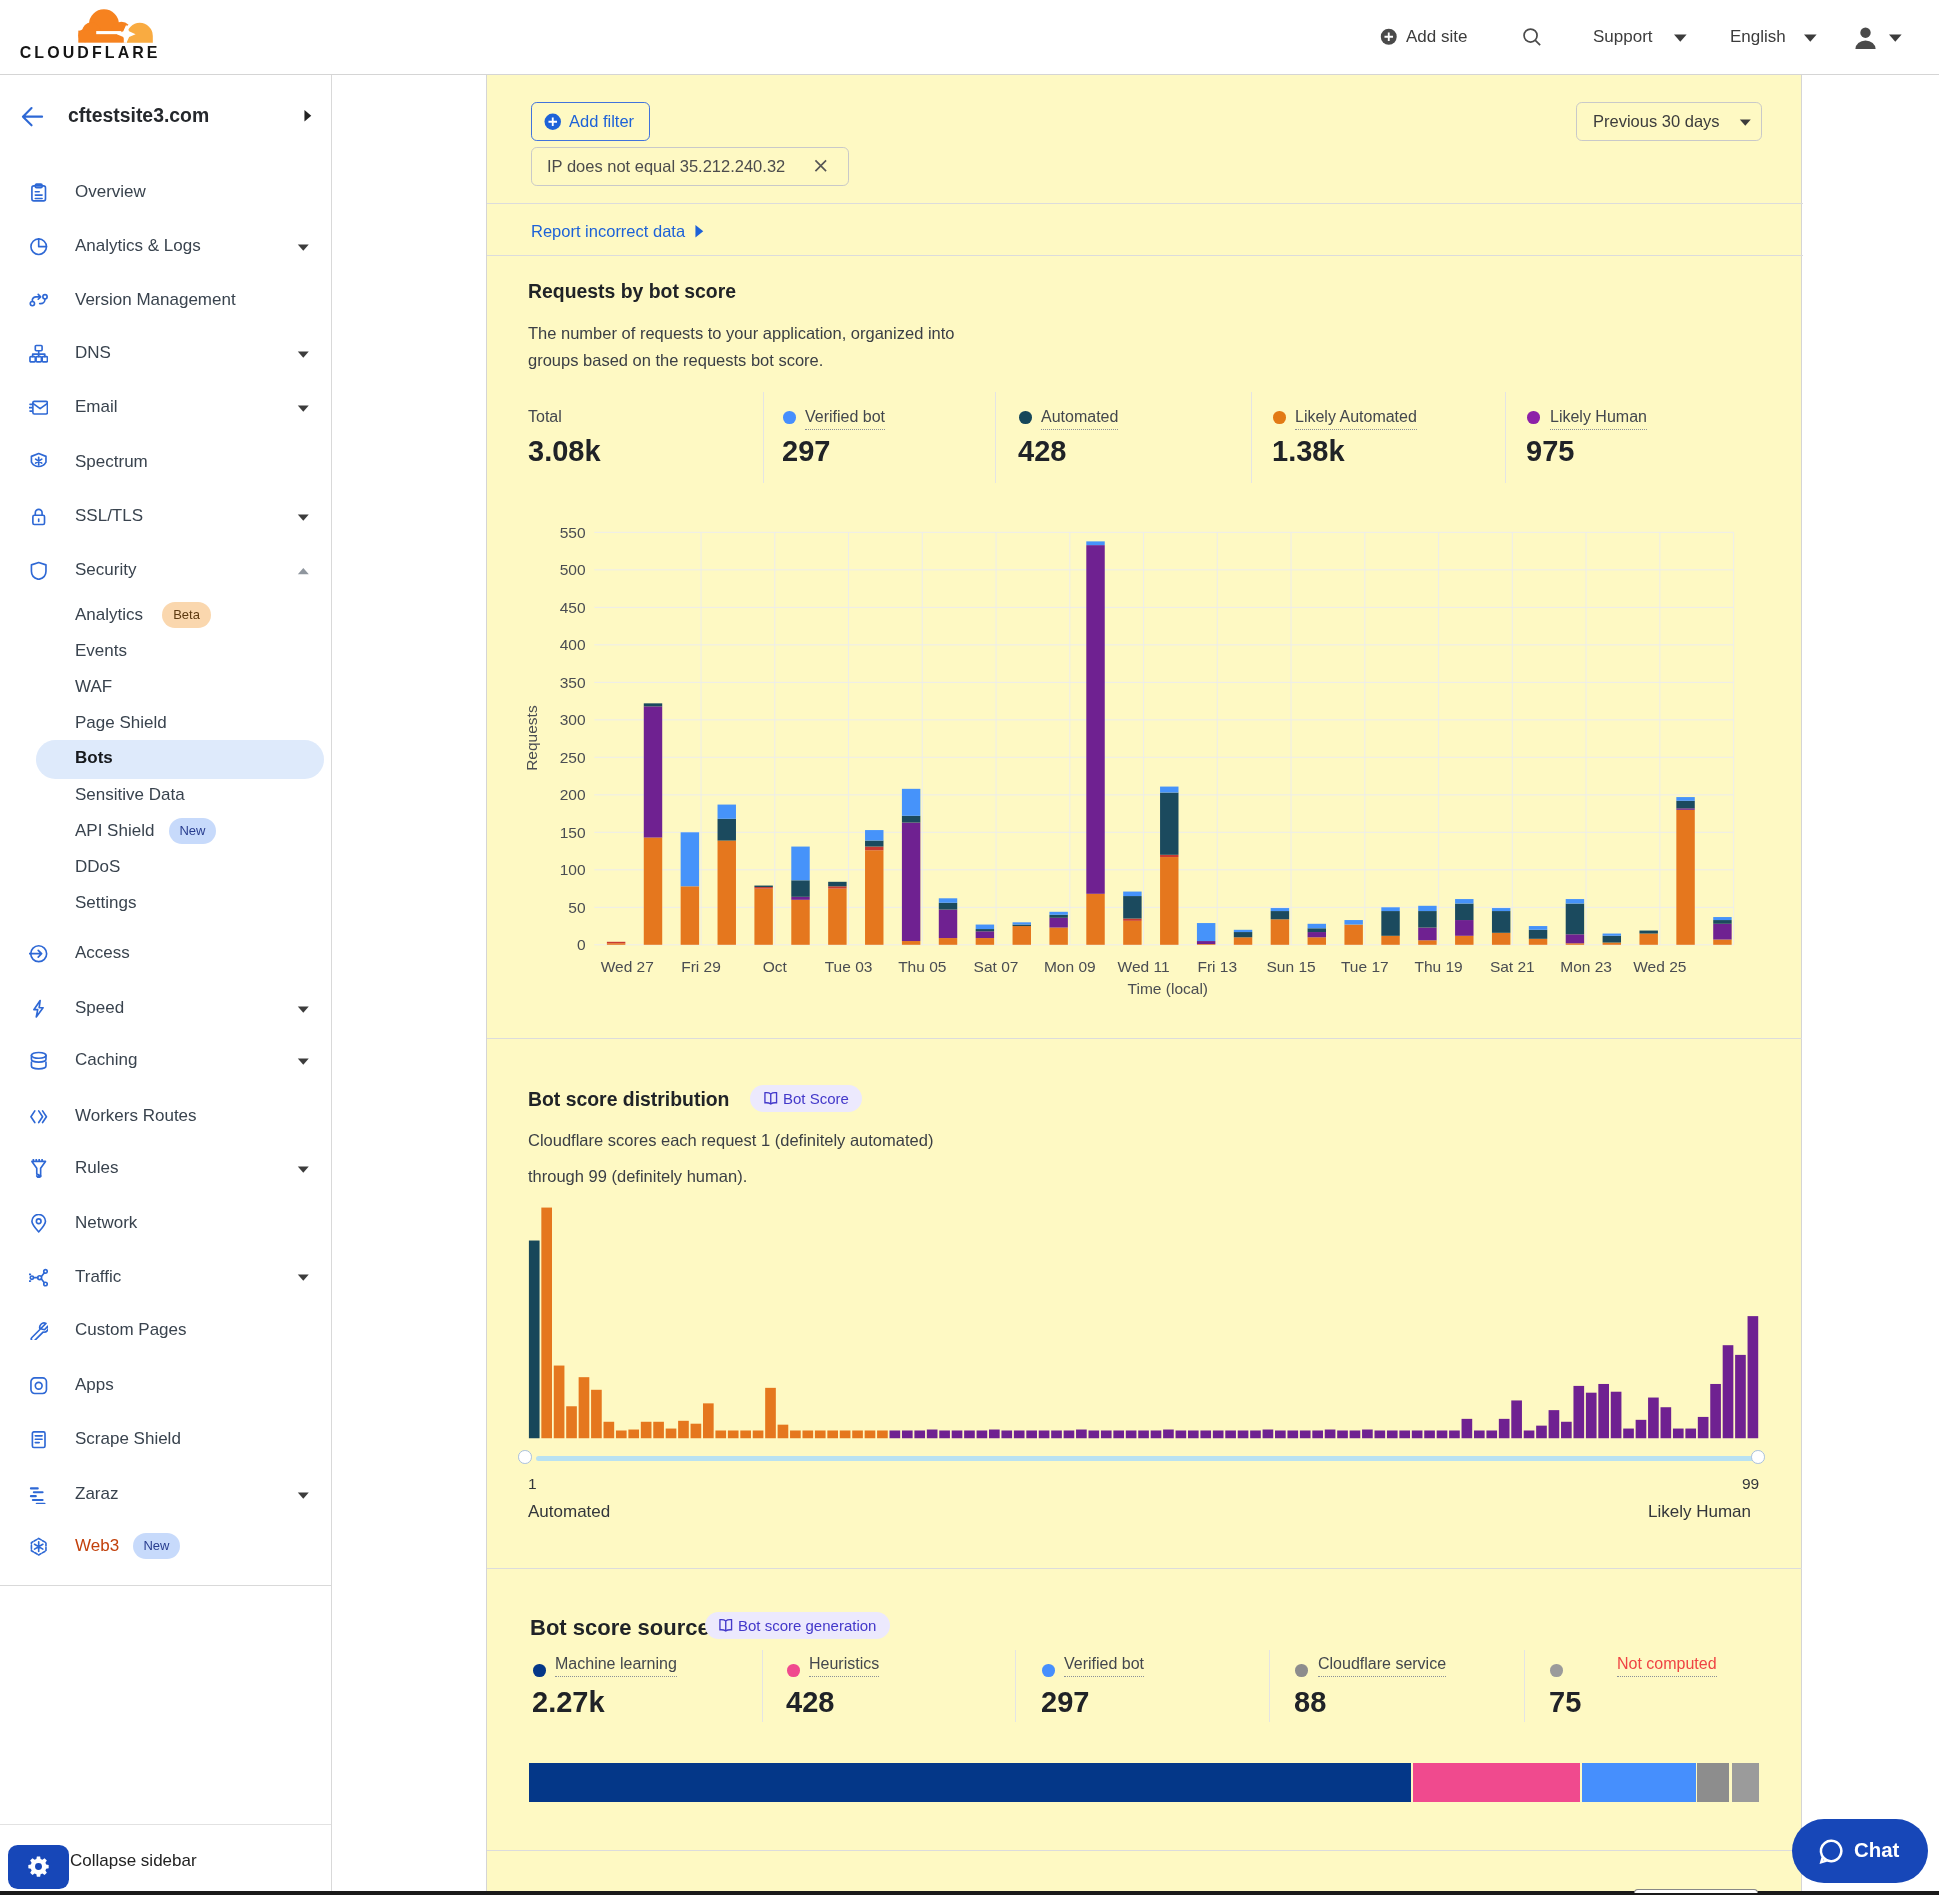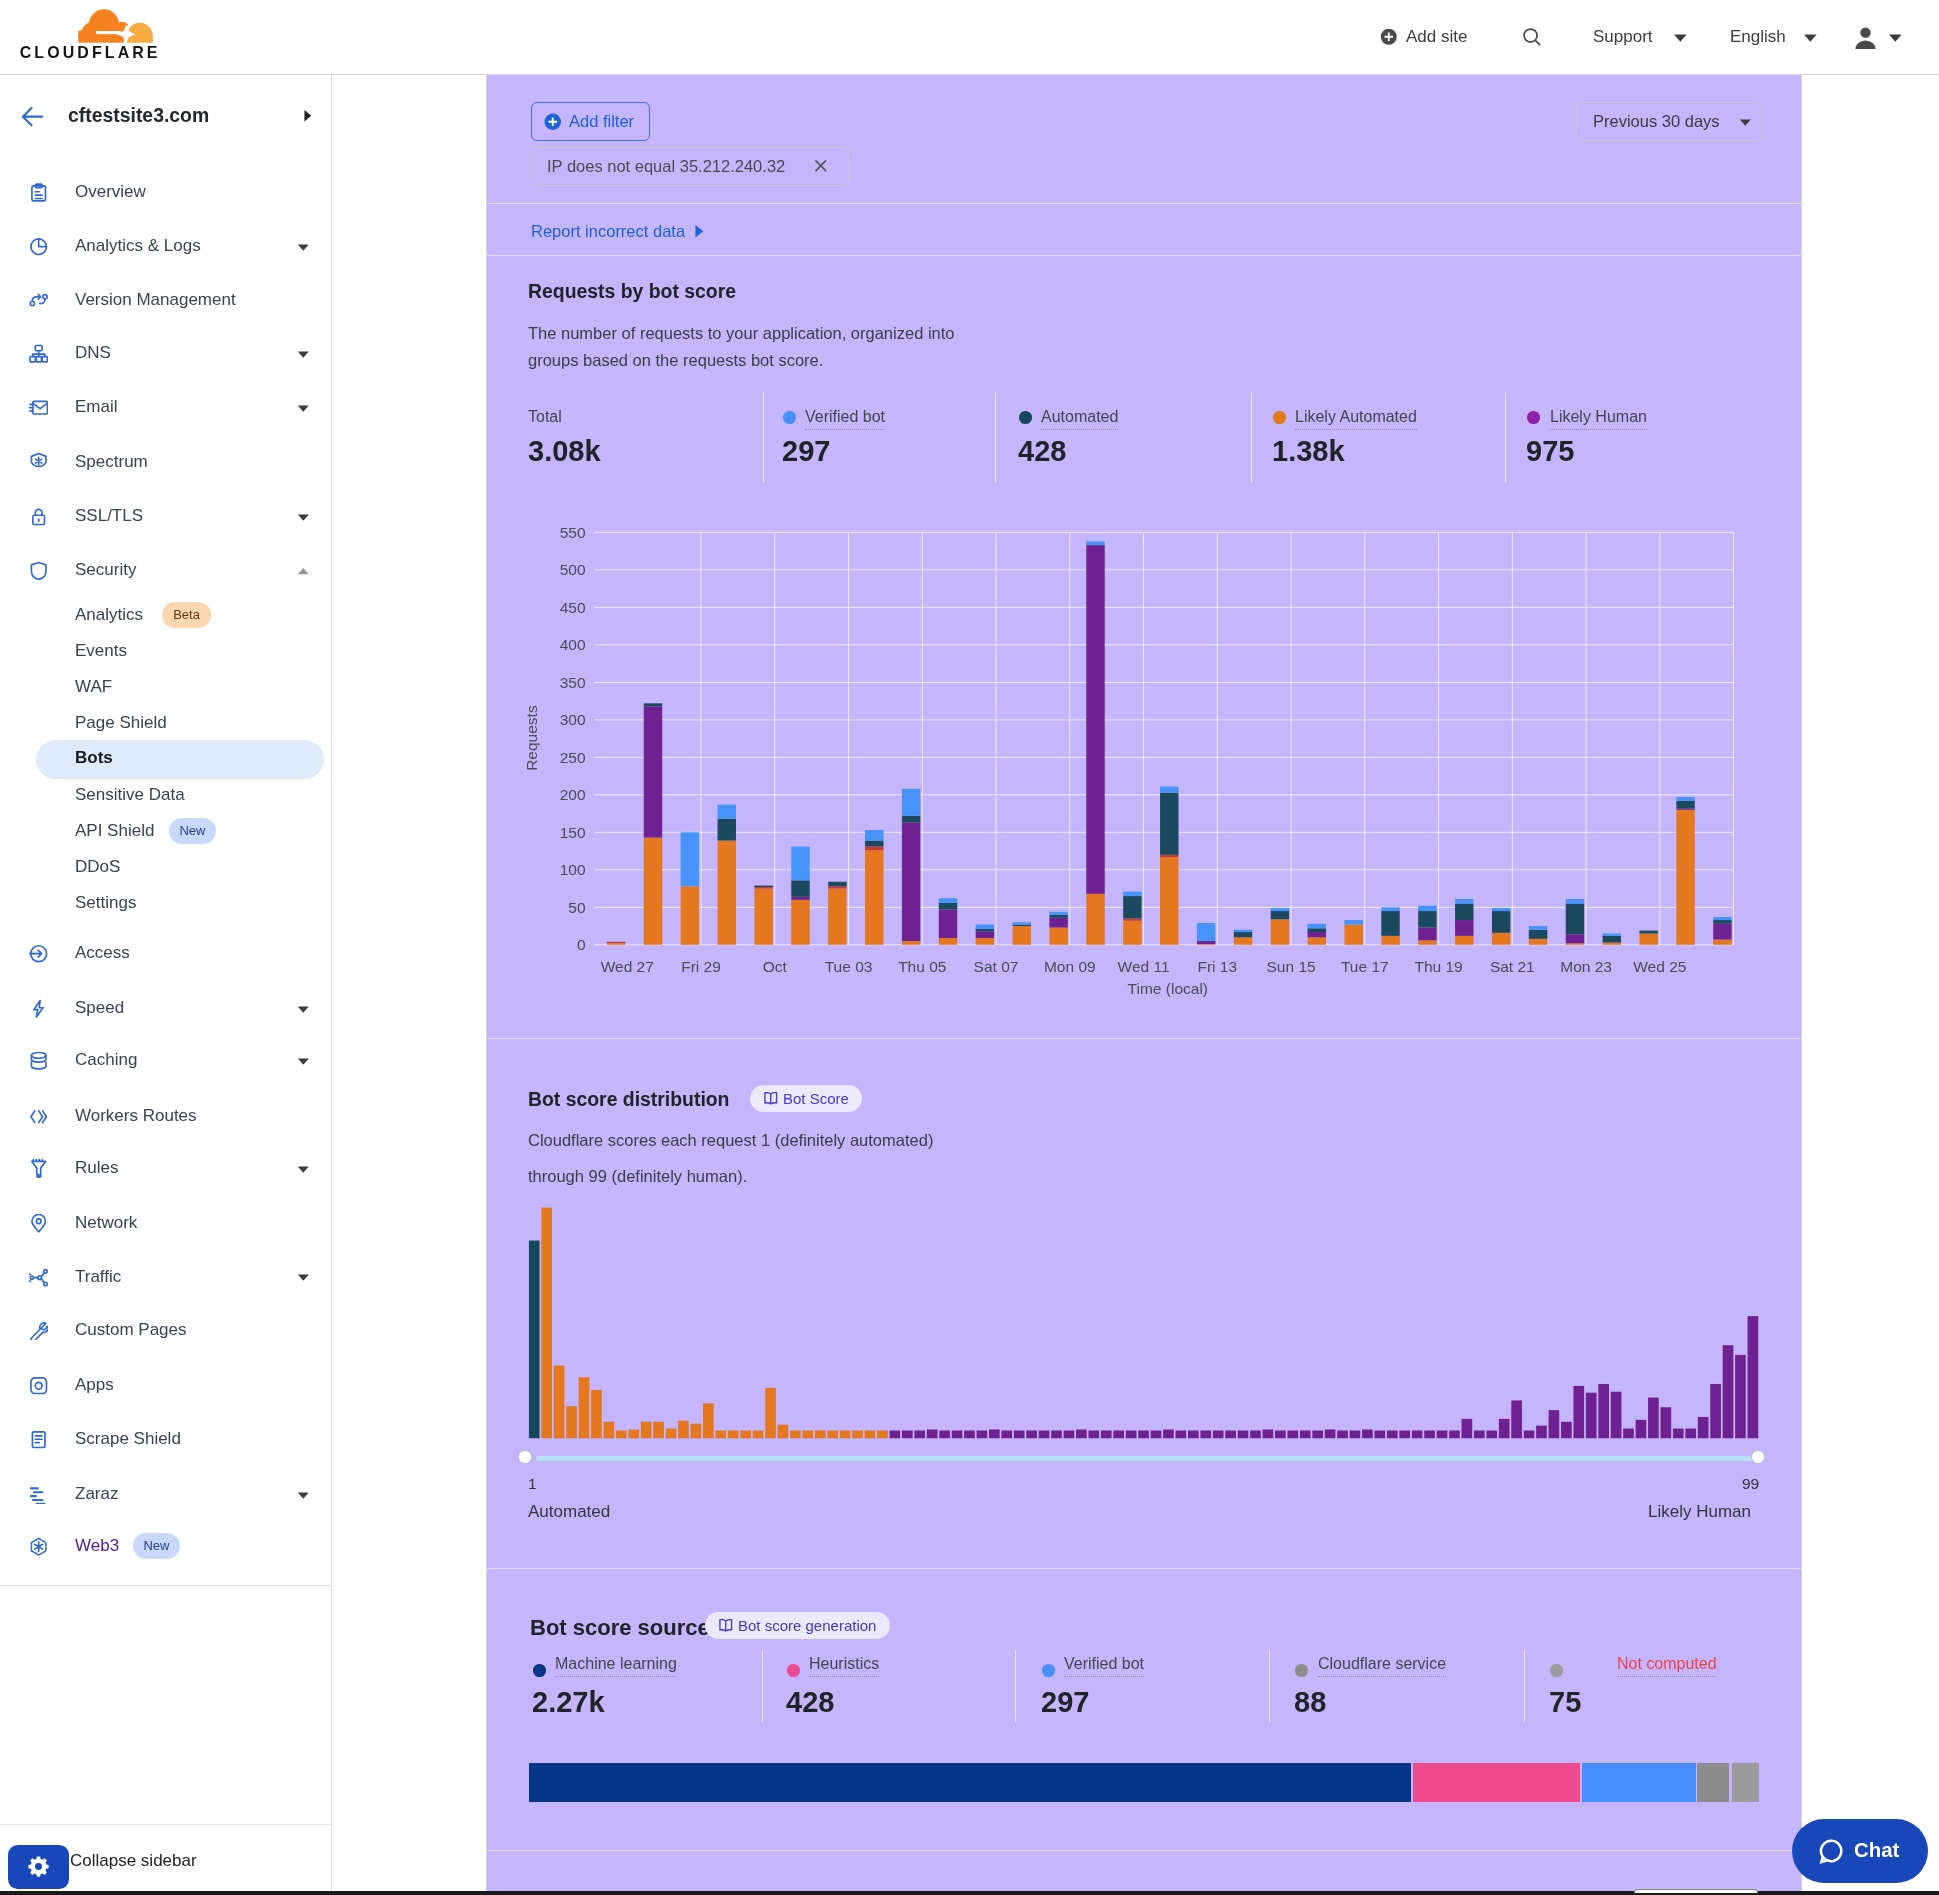--- a/index.html
+++ b/index.html
@@ -196,32 +196,32 @@
       <path d="M2 3.5h7M5 7.5h9M2 11.5h5M4 15.5h10M8 19.5h8" stroke-width="2.2"></path>
     </svg>
     <div class="abs" style="left:75px;top:1409px;font-size:17px;color:#39434e;">Zaraz</div>
     <svg class="abs" style="left:297px;top:1416px;" width="12.6" height="8.7" viewBox="0 0 15 10">
       <path d="M1 1.5 h13 L7.5 9z" fill="#3c3c3c"></path>
     </svg>
     <svg class="abs" style="left:29px;top:1462px;" width="19.4" height="19.4" viewBox="0 0 20 20" fill="none" stroke="#2E68D5" stroke-width="1.7" stroke-linejoin="round" stroke-linecap="round">
       <path d="M10 1.5 17.5 5.8v8.4L10 18.5 2.5 14.2V5.8z" stroke-dasharray="3 1.6"></path>
       <path d="M10 5v10M5.7 7.5l8.6 5M14.3 7.5l-8.6 5"></path>
     </svg>
-    <div class="abs" style="left:75px;top:1461px;font-size:17px;color:#4c1d95;">Web3</div>
+    <div class="abs" style="left:75px;top:1461px;font-size:17px;color:#c2410c;">Web3</div>
     <div class="abs" style="left:133px;top:1458px;width:47px;height:26px;background:#C7DAFB;border-radius:13.6px;font-size:13px;color:#283d8f;text-align:center;line-height:26px;">New</div>
     <div class="abs" style="left:0;top:1510px;width:331px;border-top:1px solid #d9d9d9;"></div>
     <div class="abs" style="left:0;top:1749px;width:331px;border-top:1px solid #e2e2e2;"></div>
     <div class="abs" style="left:7.8px;top:1770px;width:61px;height:44px;background:#1747B8;border-radius:9.7px;"></div>
     <svg class="abs" style="left:27px;top:1780px;" width="23" height="23" viewBox="0 0 24 24" fill="#fff">
       <path d="M10.3 1.5h3.4l.5 2.6 1.9.8 2.2-1.5 2.4 2.4-1.5 2.2.8 1.9 2.6.5v3.4l-2.6.5-.8 1.9 1.5 2.2-2.4 2.4-2.2-1.5-1.9.8-.5 2.6h-3.4l-.5-2.6-1.9-.8-2.2 1.5-2.4-2.4 1.5-2.2-.8-1.9-2.6-.5v-3.4l2.6-.5.8-1.9-1.5-2.2 2.4-2.4 2.2 1.5 1.9-.8z"></path>
       <circle cx="12" cy="12" r="3.6" fill="#1747B8"></circle>
     </svg>
     <div class="abs" style="left:70px;top:1776px;font-size:17px;color:#222;">Collapse sidebar</div>
   </div>
-<div class="abs" style="left:486px;top:75px;width:1316px;height:1817px;background:#c4b5fd;border-left:1px solid #d5d5d5;border-right:1px solid #d5d5d5;">
+<div class="abs" style="left:486px;top:75px;width:1316px;height:1817px;background:#fef9c3;border-left:1px solid #d5d5d5;border-right:1px solid #d5d5d5;">
     <div class="abs" style="left:44px;top:27px;width:119px;height:39px;border:1px solid #4173DC;border-radius:5.8px;"></div>
     <svg class="abs" style="left:57px;top:38px;" width="17.5" height="17.5" viewBox="0 0 18 18">
       <circle cx="9" cy="9" r="8.5" fill="#1D62D8"></circle>
       <path d="M9 4.6v8.8M4.6 9h8.8" stroke="#fff" stroke-width="1.9"></path>
     </svg>
     <div class="abs" style="left:82px;top:37px;font-size:16.5px;color:#1D62D8;">Add filter</div>
     <div class="abs" style="left:44px;top:72px;width:318px;height:39px;border:1px solid #c9c9c9;border-radius:5.8px;"></div>
     <div class="abs" style="left:60px;top:82px;font-size:16.5px;color:#4c4c4c;">IP does not equal 35.212.240.32</div>
     <svg class="abs" style="left:326px;top:83px;" width="15.5" height="15.5" viewBox="0 0 16 16" stroke="#555" stroke-width="1.7">
       <path d="M2.5 2.5 13.5 13.5M13.5 2.5 2.5 13.5"></path>

